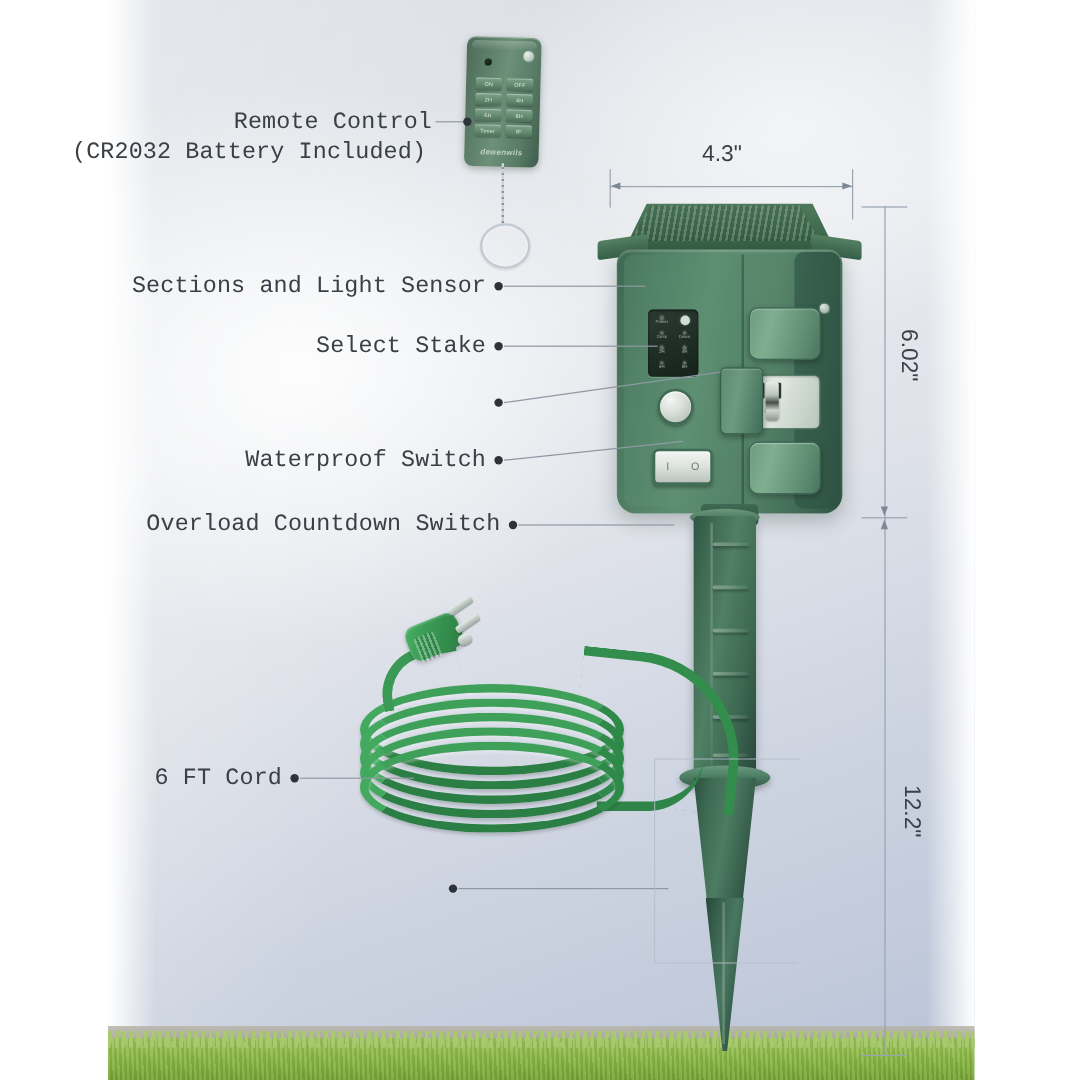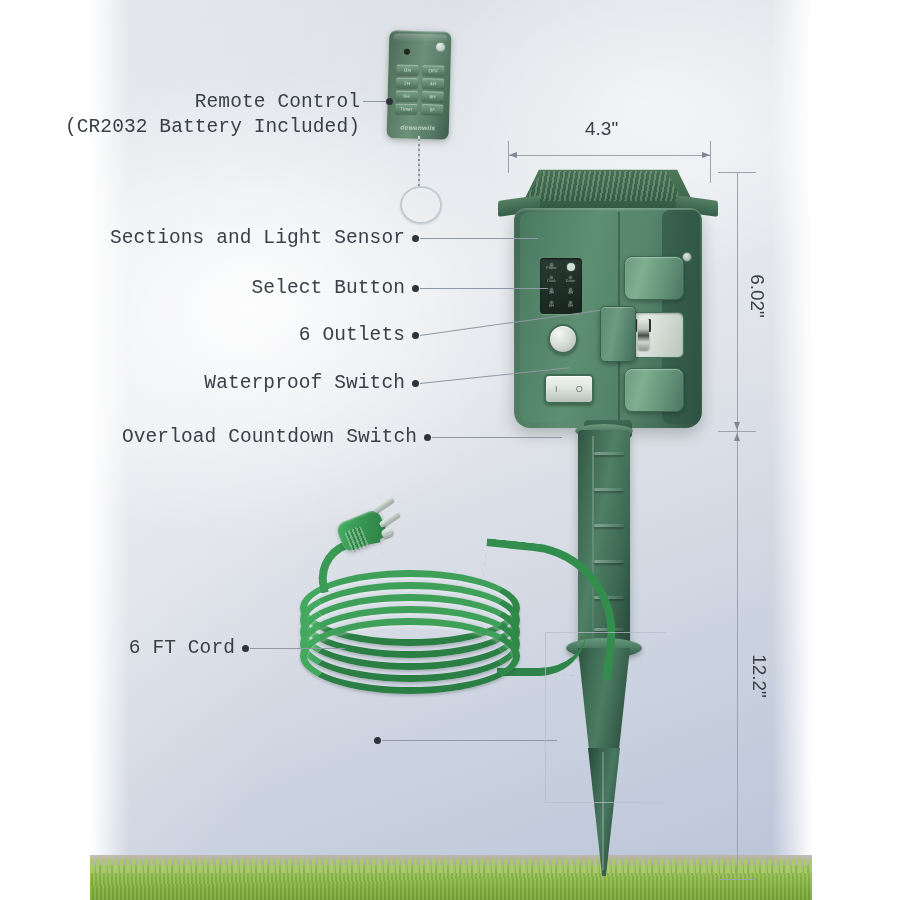--- a/index.html
+++ b/index.html
@@ -364,34 +364,31 @@
   <div class="dot" style="left:424px;top:434px;"></div>
 
   <div class="leader" style="left:250px;top:648px;width:95px;"></div>
   <div class="dot" style="left:242px;top:645px;"></div>
 
   <div class="leader" style="left:382px;top:740px;width:175px;"></div>
   <div class="dot" style="left:374px;top:737px;"></div>
 
   <div class="label r" style="left:60px;top:90px;width:300px;">
     <span>Remote Control</span>
-    <span class="sub" style="text-align:right">(CR2032 Battery Included)</span>
+    <span class="sub" style="">(CR2032 Battery Included)</span>
   </div>
 
   <div class="label r" style="left:60px;top:226px;width:345px;">
     <span>Sections and Light Sensor</span>
   </div>
 
   <div class="label r" style="left:60px;top:276px;width:345px;">
-    <span>Select Button</span>
-  </div>
-
-  <div class="label r" style="left:60px;top:323px;width:345px;">
-    <span>6 Outlets</span>
-  </div>
+    <span>Select Stake</span>
+  </div>
+
 
   <div class="label r" style="left:60px;top:371px;width:345px;">
     <span>Waterproof Switch</span>
   </div>
 
   <div class="label r" style="left:60px;top:425px;width:357px;">
     <span>Overload Countdown Switch</span>
   </div>
 
   <div class="label r" style="left:60px;top:636px;width:175px;">

